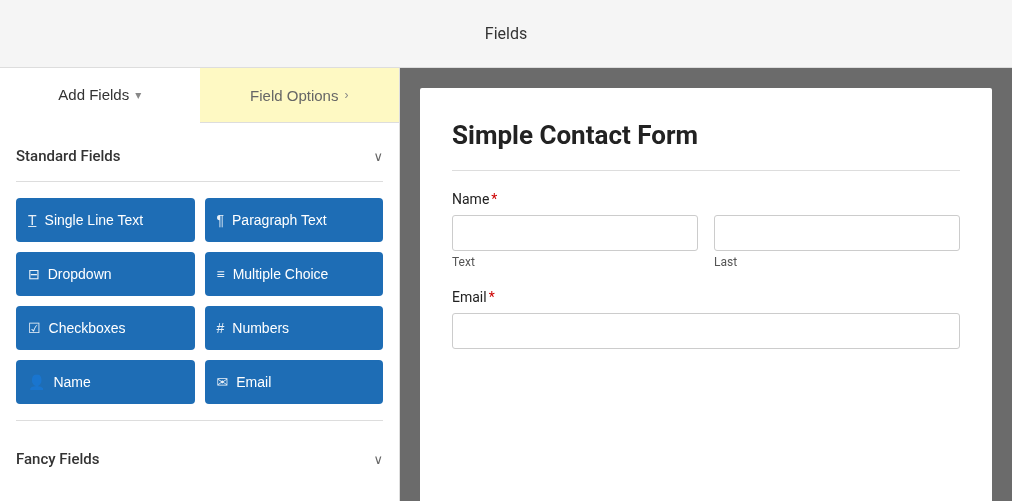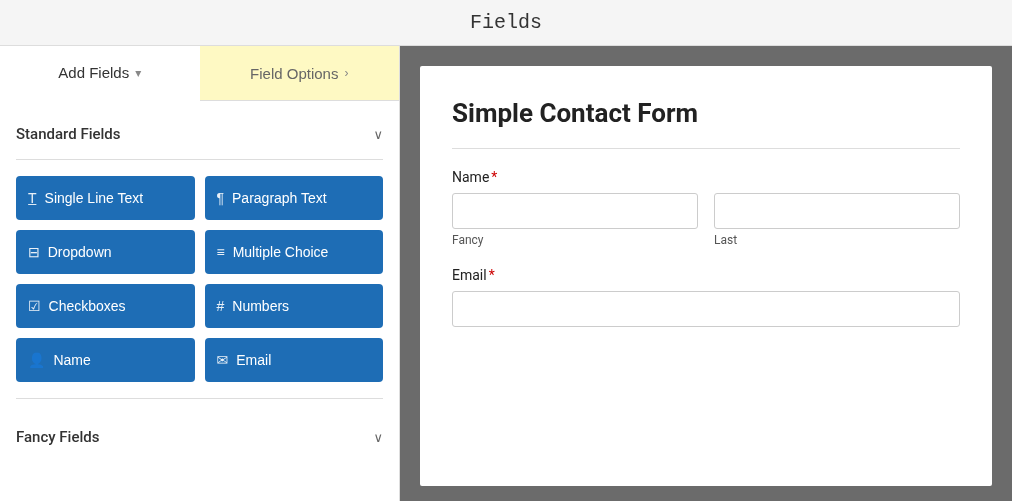--- a/index.html
+++ b/index.html
@@ -1,25 +1,24 @@
 <!DOCTYPE html>
 <html><head>
   <meta charset="utf-8">
   <style>
     * { box-sizing: border-box; margin: 0; padding: 0; }
     body { font-family: -apple-system, BlinkMacSystemFont, 'Segoe UI', Roboto, sans-serif; background: #f0f0f0; }
 
     .app-header {
       background: #f5f5f5;
       text-align: center;
-      padding: 11px;
-      font-size: 20px;
+      padding: 24px;
+      font-size: 16px;
       color: #333;
       border-bottom: 1px solid #ddd;
-      font-family: Liberation Mono, monospace;
     }
 
     .main-layout {
       display: flex;
       height: calc(501px - 44px);
     }
 
     
     .left-panel {
       width: 400px;
@@ -308,21 +307,21 @@
       <h1 class="form-title">Simple Contact Form</h1>
       <hr class="form-divider">
 
       <div class="form-field-group">
         <label class="form-label">
           <span>Name</span><span class="required-star">*</span>
         </label>
         <div class="name-inputs">
           <div class="name-input-group">
             <input type="text" class="form-input" style="">
-            <span class="name-sub-label">Fancy</span>
+            <span class="name-sub-label">Text</span>
           </div>
           <div class="name-input-group">
             <input type="text" class="form-input" style="">
             <span class="name-sub-label">Last</span>
           </div>
         </div>
       </div>
 
       <div class="form-field-group">
         <label class="form-label">

